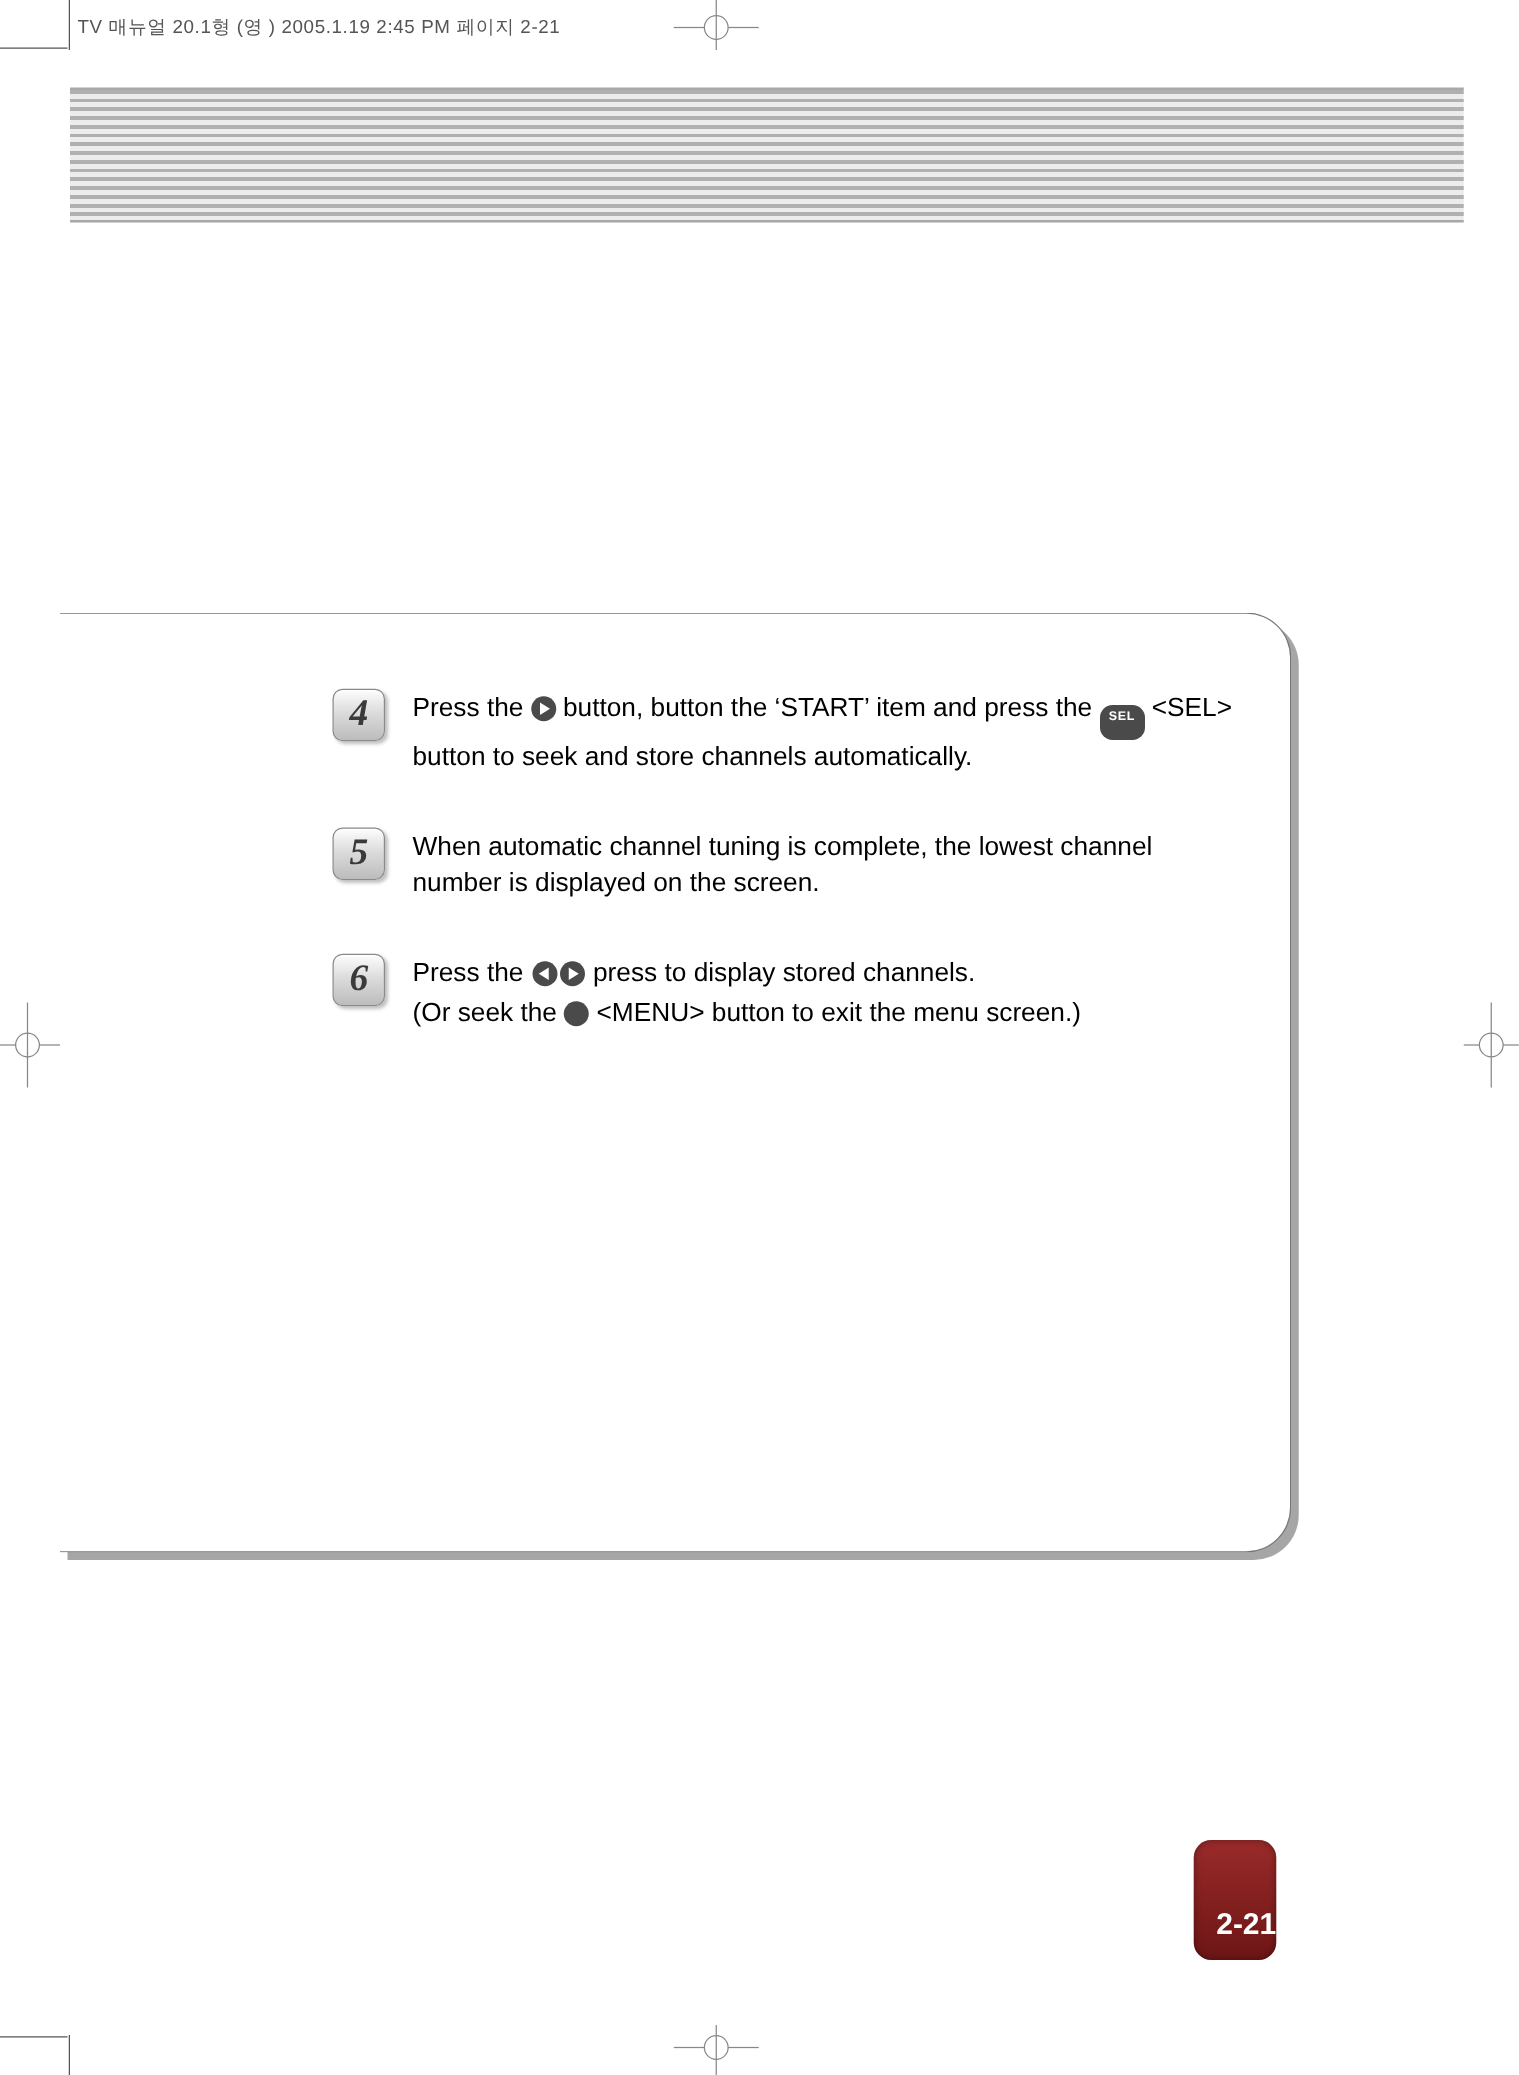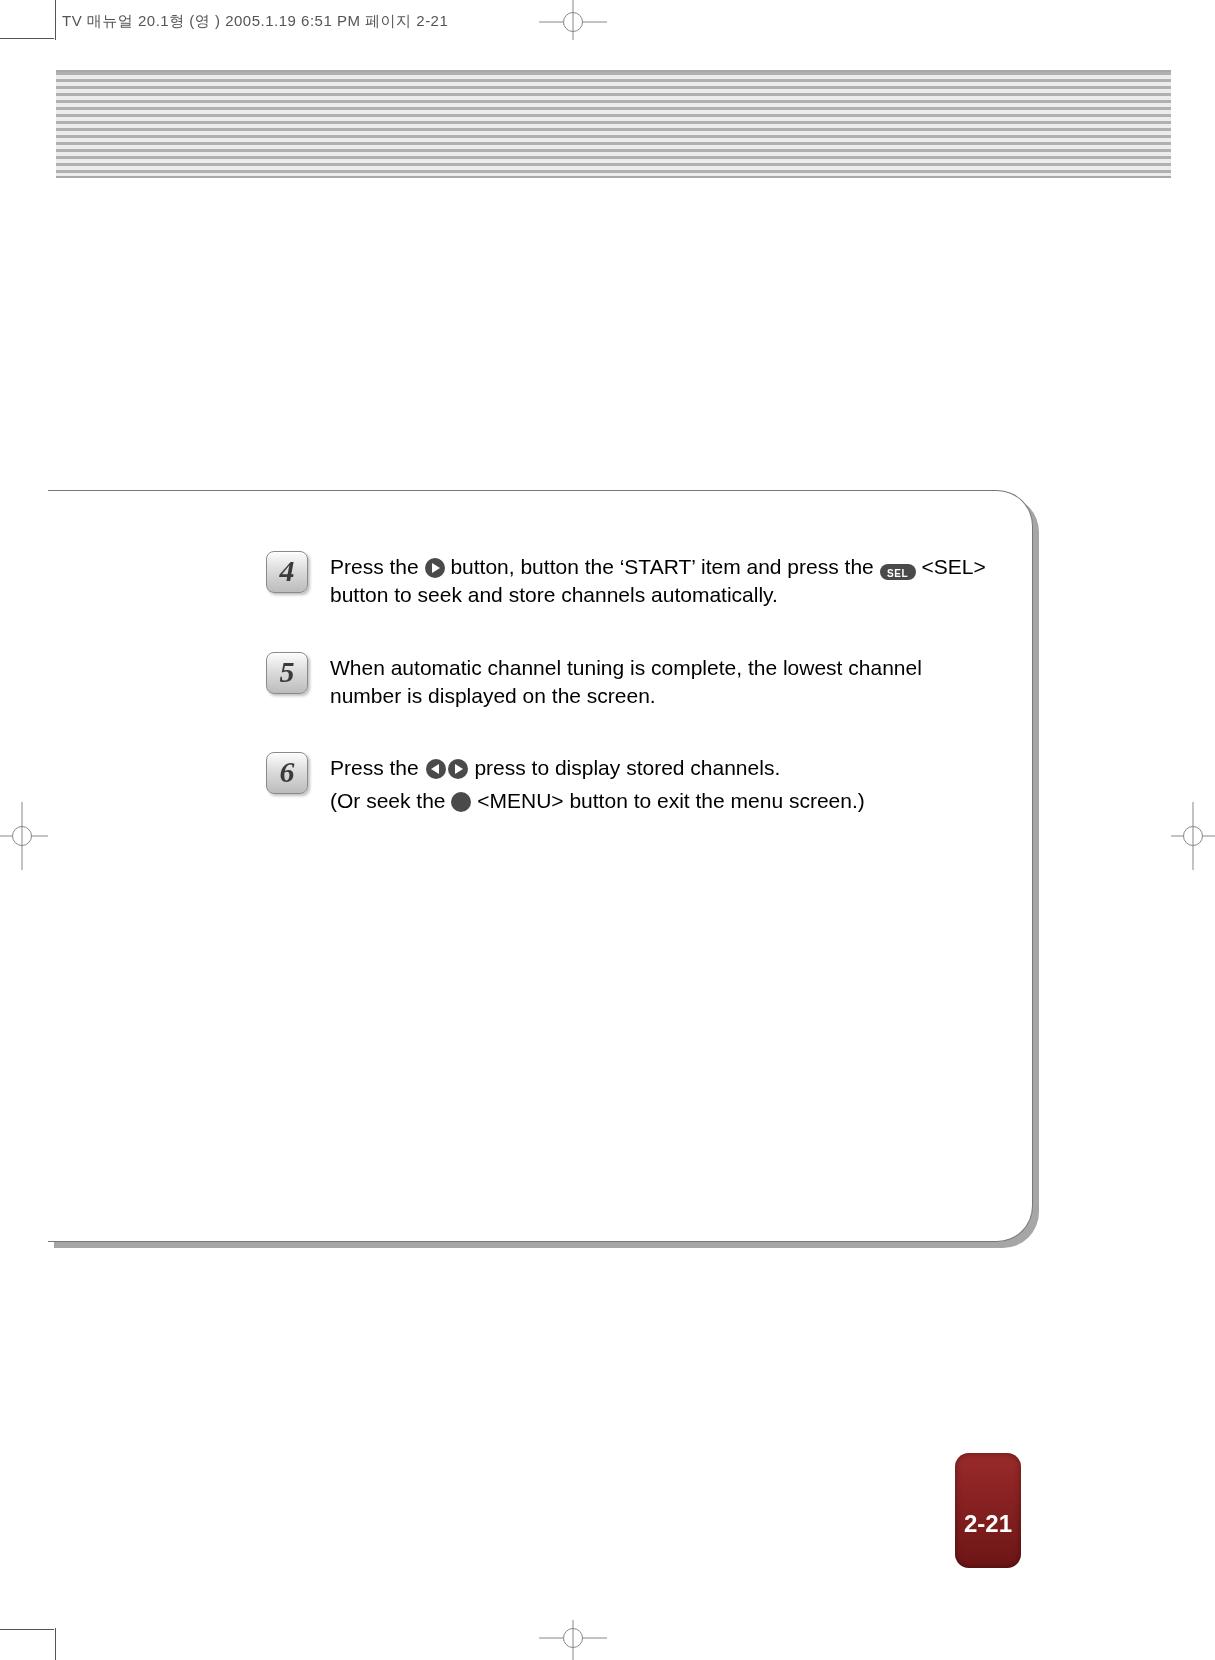--- a/index.html
+++ b/index.html
@@ -163,21 +163,21 @@
     left: 7px; top: 5px;
     width: 0; height: 0;
     border-left: 8px solid #fff;
     border-top: 5px solid transparent;
     border-bottom: 5px solid transparent;
   }
 
   .icon-sel {
     display: inline-block;
     min-width: 30px;
-    height: 16px;
+    height: 28px;
     padding: 0 3px;
     background: #4a4a4a;
     color: #fff;
     border-radius: 10px;
     font-size: 10px;
     font-weight: bold;
     text-align: center;
     line-height: 20px;
     vertical-align: -3px;
     letter-spacing: 0.5px;
@@ -222,39 +222,39 @@
     display: inline-block;
     vertical-align: -4px;
   }
 
   
   .page-tab {
     position: absolute;
     right: 150px;
     bottom: 52px;
     width: 66px;
-    height: 115px;
+    height: 96px;
     background: #8a1f1f;
     background: linear-gradient(to bottom, #9a2a2a, #6d1515);
     border-radius: 14px;
     box-shadow: inset 0 0 6px rgba(0,0,0,0.4);
     color: #fff;
     font-size: 24px;
     font-weight: bold;
     display: flex;
     align-items: flex-end;
-    justify-content: center;
-    padding-bottom: 30px;
+    justify-content: flex-end;
+    padding-bottom: 14px;
     box-sizing: border-box;
   }
 </style>
 </head>
 <body>
 
-<div class="header-info">TV 매뉴얼 20.1형 (영 )  2005.1.19 6:51 PM  페이지 2-21</div>
+<div class="header-info">TV 매뉴얼 20.1형 (영 )  2005.1.19 2:45 PM  페이지 2-21</div>
 
 <div class="crop crop-tl"></div>
 <div class="crop-tl-h"></div>
 <div class="crop crop-bl"></div>
 <div class="crop-bl-h"></div>
 
 <div class="reg-mark h reg-top">
     <div class="reg-circle"></div>
   </div>
 <div class="reg-mark h reg-bottom">

